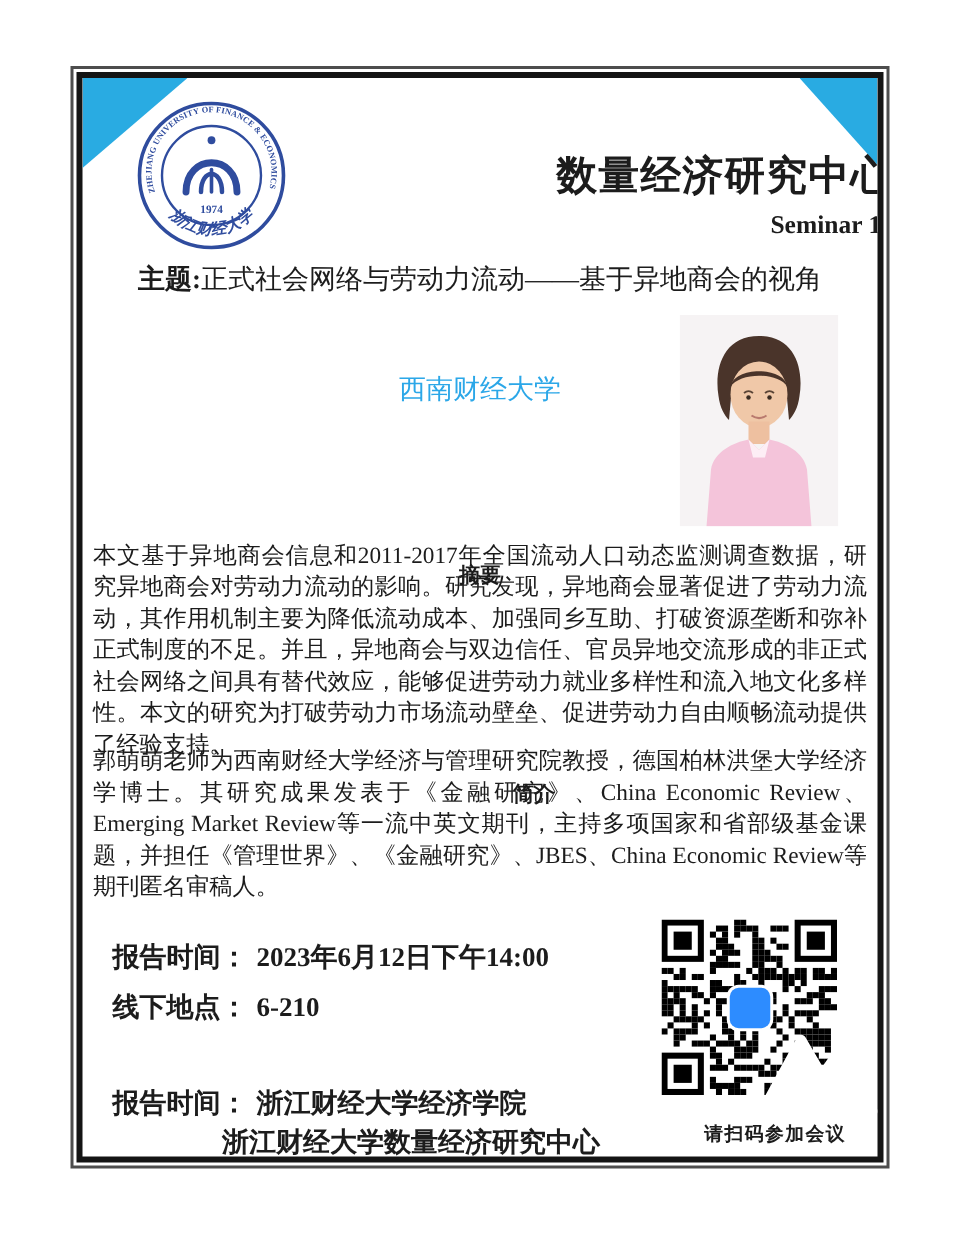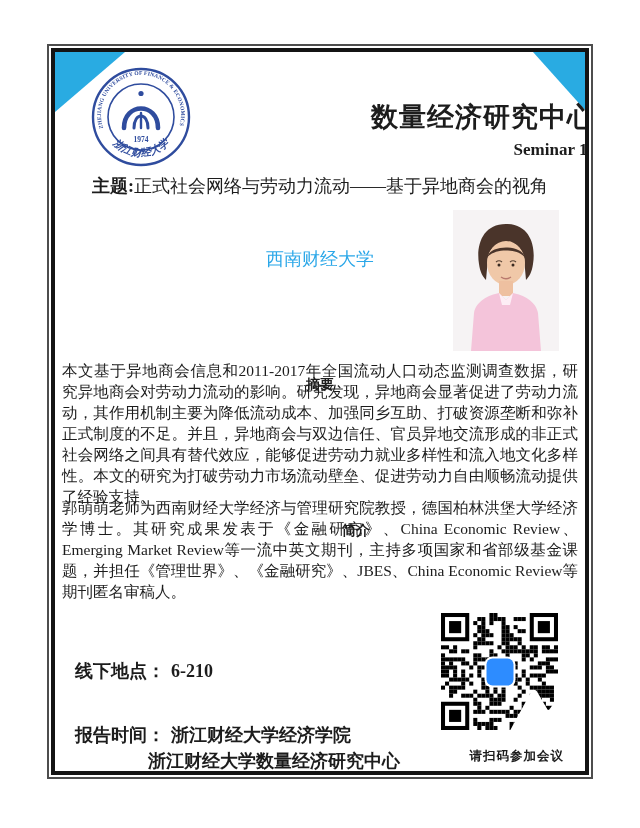--- a/index.html
+++ b/index.html
@@ -125,20 +125,23 @@
           <path d="M46,83 L53,90 L60,83 L57,95 L49,95 Z" fill="#fdeef5"></path>
         </svg>
       </div>
 
       <div class="sec-heading abstract-heading">摘要</div>
       <div class="body-text abstract-body">本文基于异地商会信息和2011-2017年全国流动人口动态监测调查数据，研究异地商会对劳动力流动的影响。研究发现，异地商会显著促进了劳动力流动，其作用机制主要为降低流动成本、加强同乡互助、打破资源垄断和弥补正式制度的不足。并且，异地商会与双边信任、官员异地交流形成的非正式社会网络之间具有替代效应，能够促进劳动力就业多样性和流入地文化多样性。本文的研究为打破劳动力市场流动壁垒、促进劳动力自由顺畅流动提供了经验支持。</div>
 
       <div class="sec-heading bio-heading">简介</div>
       <div class="body-text bio-body">郭萌萌老师为西南财经大学经济与管理研究院教授，德国柏林洪堡大学经济学博士。其研究成果发表于《金融研究》、China Economic Review、Emerging Market Review等一流中英文期刊，主持多项国家和省部级基金课题，并担任《管理世界》、《金融研究》、JBES、China Economic Review等期刊匿名审稿人。</div>
 
+      <div class="detail-row row-0">
+        <span class="lbl">报告时间：</span><span>2023年6月12日下午14:00</span>
+      </div>
       <div class="detail-row row-1">
         <span class="lbl">线下地点：</span><span>6-210</span>
       </div>
       <div class="detail-row row-3">
         <span class="lbl">报告时间：</span><span>浙江财经大学经济学院</span>
       </div>
       <div class="host-line2">浙江财经大学数量经济研究中心</div>
 
       <div class="qr-wrap">
         <svg id="qr-svg" viewBox="0 0 116 116">

